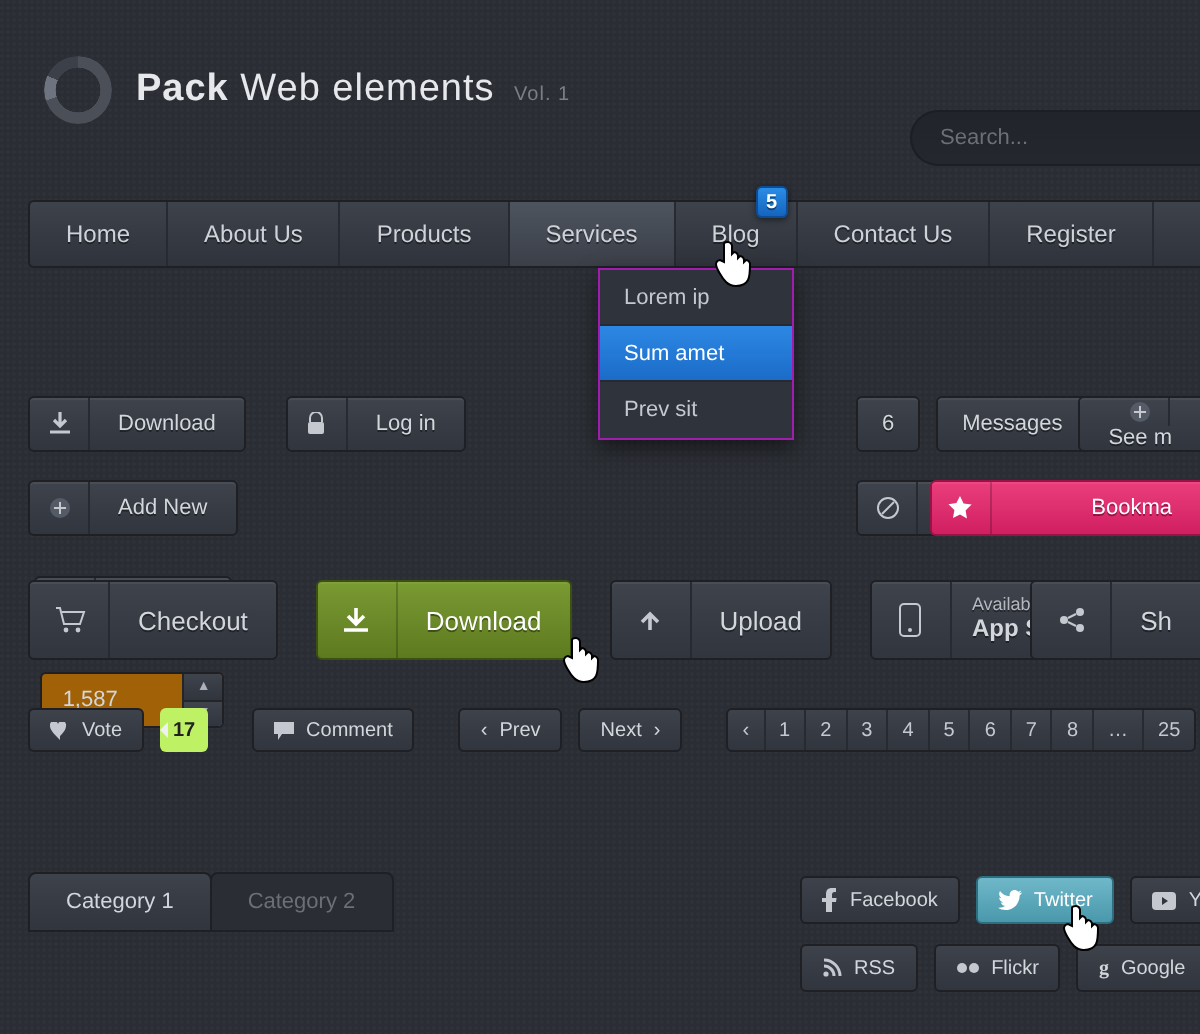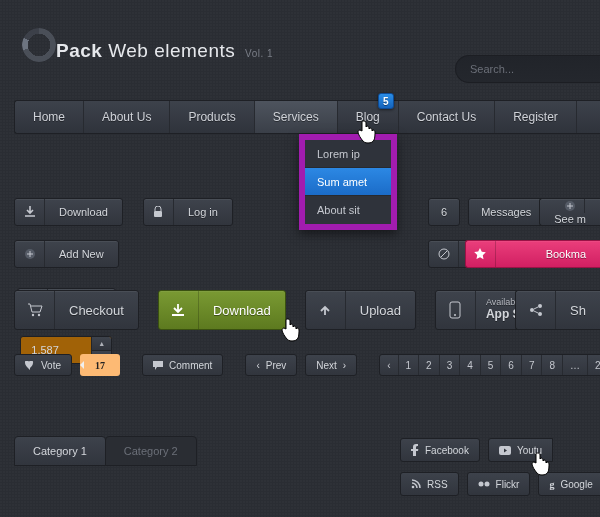--- a/index.html
+++ b/index.html
@@ -10,21 +10,21 @@
     background-image:
       radial-gradient(circle at 1px 1px, rgba(255,255,255,0.02) 1px, transparent 0);
     background-size: 3px 3px;
     font-family: Arial, sans-serif;
     font-size: 12px;
     color: #c5c8cf;
     overflow: hidden;
     position: relative;
   }
   
-  .head { position: absolute; top: 28px; left: 22px; display: flex; align-items: flex-end; gap: 0; }
+  .head { position: absolute; top: 28px; left: 22px; display: flex; align-items: center; gap: 12px; }
   .logo-ring {
     width: 34px; height: 34px; border-radius: 50%;
     background: conic-gradient(#4a4f58 0 70%, #6d7480 70% 82%, #3c4049 82% 100%);
     -webkit-mask: radial-gradient(circle, transparent 46%, #000 47%);
             mask: radial-gradient(circle, transparent 46%, #000 47%);
   }
   .title { font-size: 19px; color: #e6e8ec; letter-spacing: .5px; }
   .title b { font-weight: bold; }
   .title .vol { font-size: 10px; color: #7a7e87; margin-left: 4px; }
   .search-box {
@@ -62,21 +62,21 @@
     border: 1px solid #0d4c97;
     border-radius: 3px;
     font-size: 10px; color: #fff; font-weight: bold;
     display: flex; align-items: center; justify-content: center;
     box-shadow: 0 1px 3px rgba(0,0,0,.5);
   }
   .dropdown {
     position: absolute; top: 134px; left: 299px;
     width: 98px;
     background: #2f333b;
-    border: 6px solid #a21caf;
+    border: 1px solid #a21caf;
     box-shadow: 0 4px 10px rgba(0,0,0,.5);
     z-index: 20;
   }
   .dd-item {
     height: 28px; display: flex; align-items: center; padding: 0 12px;
     font-size: 11px; color: #c5c8cf; cursor: pointer;
     border-bottom: 1px solid #272a30;
   }
   .dd-item:last-child { border-bottom: none; }
   .dd-item.sel { background: linear-gradient(#2c88e4, #1b6cc8); color: #fff; }
@@ -112,24 +112,23 @@
   .num-spin .arrows div { flex:1; display:flex; align-items:center; justify-content:center; background: linear-gradient(#3e434c,#31353d); font-size:7px; color:#aeb1b8; cursor:pointer; }
   .num-spin .arrows div:first-child { border-bottom: 1px solid #232529; }
   
   .pill {
     height: 22px; display: flex; align-items: center; gap: 6px; padding: 0 10px;
     background: linear-gradient(#3d424b, #31353d);
     border: 1px solid #1e2025; border-radius: 3px;
     font-size: 10px; color: #d3d6db; cursor: pointer;
   }
   .count-box {
-    height: 22px; width: 40px; display: flex; align-items: center; justify-content: center;
-    background: #fdba74; color:#222; font-size:10px; font-weight:bold; border-radius:3px;
+    height: 22px; width: 24px; display: flex; align-items: center; justify-content: center;
+    background: #bef264; color:#222; font-size:10px; font-weight:bold; border-radius:3px;
     position: relative;
-    font-family: Liberation Serif, serif;
   }
   .count-box::before {
     content:''; position:absolute; left:-4px; top:50%; transform:translateY(-50%);
     border:4px solid transparent; border-right-color:#f0f0f0;
   }
   .pager {
     height: 22px; display: flex; align-items: center;
     border: 1px solid #1e2025; border-radius: 3px; overflow: hidden;
     background: linear-gradient(#3d424b,#31353d);
     font-size: 10px;
@@ -187,21 +186,21 @@
     <span>Blog</span>
     <span class="nav-badge">5</span>
   </div>
   <div class="nav-item">Contact Us</div>
   <div class="nav-item">Register</div>
 </div>
 
 <div class="dropdown">
   <div class="dd-item">Lorem ip</div>
   <div class="dd-item sel">Sum amet</div>
-  <div class="dd-item">About sit</div>
+  <div class="dd-item">Prev sit</div>
 </div>
 
 <div class="cursor" style="top:120px; left:356px;">
   <svg viewBox="0 0 20 24" width="20" height="24">
       <path d="M6 2v9l-2-1c-1 0-2 1-2 2 0 2 3 7 5 9 1 1 2 2 5 2s5-1 6-3c1-2 1-6 1-8 0-1-1-2-2-2l-1 1v-1c0-1-1-2-2-2l-1 1V8c0-1-1-2-2-2l-1 1V3c0-1-1-2-2-2S6 1 6 2z" fill="#fff" stroke="#000" stroke-width="1"></path>
     </svg>
 </div>
 
 <div class="row" style="top:198px; left:14px;">
   <div class="btn">
@@ -392,20 +391,26 @@
   <div class="tab inactive">Category 2</div>
 </div>
 
 <div class="social" style="top:438px; left:400px;">
   <div class="soc">
     <svg width="8" height="12" viewBox="0 0 8 12">
         <path d="M5 12V7h2l.3-2H5V3.5C5 2.8 5.2 2 6.3 2H7V0H5C3 0 2 1 2 3v2H0v2h2v5z" fill="#c5c8cf"></path>
       </svg>
     <span>Facebook</span>
   </div>
+  <div class="soc tw">
+    <svg width="12" height="10" viewBox="0 0 12 10">
+        <path d="M12 1.2c-.4.2-.9.3-1.4.4.5-.3.9-.8 1-1.3-.5.3-1 .5-1.5.6C9.7.3 9 0 8.3 0 6.9 0 5.8 1.1 5.8 2.5c0 .2 0 .4.1.6C3.8 3 2 2 1 .5.7 1 .6 1.5.6 2c0 .9.4 1.6 1.1 2-.4 0-.8-.1-1.1-.3v0c0 1.2.9 2.2 2 2.4-.2.1-.4.1-.7.1-.2 0-.3 0-.5 0 .3 1 1.2 1.7 2.3 1.7C2.9 8.5 1.8 8.9.6 8.9c-.2 0-.4 0-.6 0C1.1 9.6 2.4 10 3.8 10c4.5 0 7-3.8 7-7v-.3c.5-.4.9-.8 1.2-1.3z" fill="#fff"></path>
+      </svg>
+    <span>Twitter</span>
+  </div>
   <div class="soc" style="border-radius:3px 0 0 3px;">
     <svg width="12" height="9" viewBox="0 0 12 9">
         <rect width="12" height="9" rx="2" fill="#c5c8cf"></rect>
         <path d="M5 2.5v4l3-2z" fill="#31353d"></path>
       </svg>
     <span>Youtu</span>
   </div>
 </div>
 
 <div class="social" style="top:472px; left:400px;">

